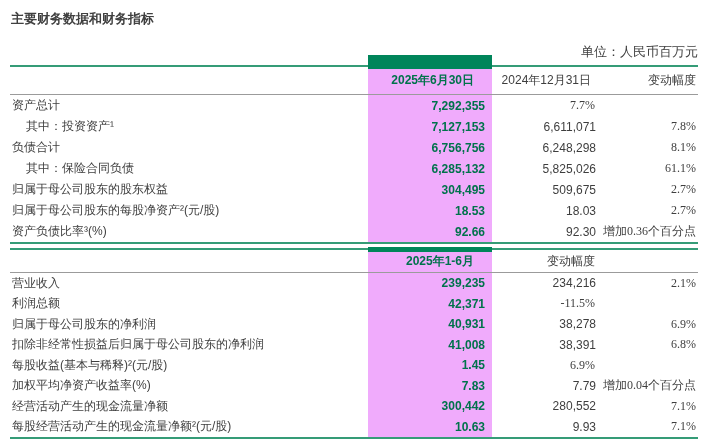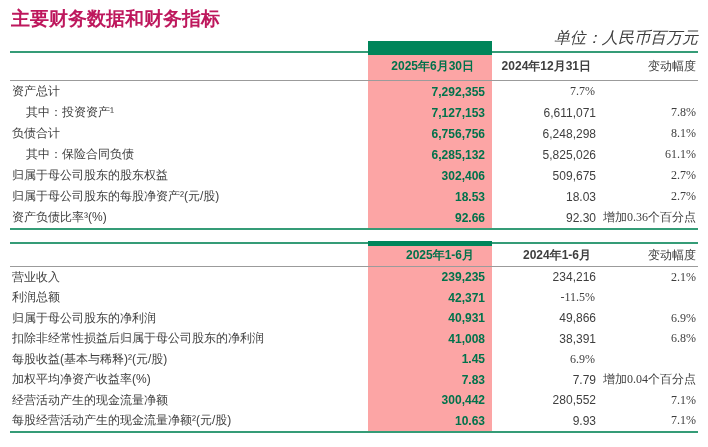--- a/index.html
+++ b/index.html
@@ -4,58 +4,58 @@
 <style>
   html,body{margin:0;padding:0;background:#ffffff;}
   body{
     width:708px;height:447px;overflow:hidden;
     font-family:"Liberation Sans","DejaVu Sans",sans-serif;
     -webkit-font-smoothing:antialiased;
   }
   .page{position:relative;padding:0 10px;width:688px;}
   .title{
     margin:10px 0 0 1px;
-    font-size:19px;font-weight:bold;color:#be185d;line-height:17px;
+    font-size:13px;font-weight:bold;color:#404040;line-height:17px;
   }
   .unit{
-    margin-top:4px;height:14px;line-height:14px;
-    text-align:right;font-size:16px;color:#3E3E3E;font-style:italic;
+    margin-top:18px;height:14px;line-height:14px;
+    text-align:right;font-size:13px;color:#3E3E3E;
   }
   .tbl-section{
     position:relative;
     border-top:2px solid #359C77;
     border-bottom:2px solid #359C77;
   }
   .s1{margin-top:6px;}
-  .s2{margin-top:12px;}
+  .s2{margin-top:4px;}
   .tab{position:absolute;right:206px;width:124px;background:#00855A;z-index:2;}
   .tab-big{top:-12px;height:14px;}
   .tab-small{top:-3px;height:5px;}
   .row{
     display:grid;
     grid-template-columns:1fr 124px 105px 101px;
     align-items:stretch;
   }
   .s1 .row{height:21px;}
   .s2 .row{height:20.5px;}
   .s1 .hrow{height:27px;border-bottom:1px solid #9B9B9B;}
   .s2 .hrow{height:22px;border-bottom:1px solid #9B9B9B;}
   .cell{
     display:flex;align-items:center;white-space:nowrap;
     font-size:12px;color:#3E3E3E;
   }
   .label{justify-content:flex-start;padding-left:2px;}
   .indent .label{padding-left:16px;}
   .num{justify-content:flex-end;}
-  .band{background:#fca5a5;}
+  .band{background:#f0abfc;}
   .cur{font-weight:bold;color:#00724B;padding-right:7px;}
   .prior{padding-right:1px;}
   .chg{padding-right:2px;font-family:Liberation Serif, serif;}
   .hrow .hcur{font-weight:bold;color:#00724B;padding-right:18px;}
-  .hrow .hprior{padding-right:6px;font-weight:bold;}
+  .hrow .hprior{padding-right:6px;}
   .hrow .hchg{padding-right:2px;}
 </style>
 </head>
 <body>
 
 <div class="page">
 
   <div class="title">主要财务数据和财务指标</div>
   <div class="unit">单位：人民币百万元</div>
 
@@ -87,21 +87,21 @@
       <div class="cell num chg">8.1%</div>
     </div>
     <div class="row indent">
       <div class="cell label">其中：保险合同负债</div>
       <div class="cell num band cur">6,285,132</div>
       <div class="cell num prior">5,825,026</div>
       <div class="cell num chg">61.1%</div>
     </div>
     <div class="row">
       <div class="cell label">归属于母公司股东的股东权益</div>
-      <div class="cell num band cur">302,406</div>
+      <div class="cell num band cur">304,495</div>
       <div class="cell num prior">509,675</div>
       <div class="cell num chg">2.7%</div>
     </div>
     <div class="row">
       <div class="cell label">归属于母公司股东的每股净资产²(元/股)</div>
       <div class="cell num band cur">18.53</div>
       <div class="cell num prior">18.03</div>
       <div class="cell num chg">2.7%</div>
     </div>
     <div class="row">
@@ -111,39 +111,38 @@
       <div class="cell num chg">增加0.36个百分点</div>
     </div>
   </div>
 
   <div class="tbl-section s2">
     <div class="tab tab-small"></div>
 
     <div class="row hrow">
       <div class="cell label"></div>
       <div class="cell num band hcur">2025年1-6月</div>
-      <div class="cell num hprior">2024年1-6月</div>
       <div class="cell num hchg">变动幅度</div>
     </div>
 
     <div class="row">
       <div class="cell label">营业收入</div>
       <div class="cell num band cur">239,235</div>
       <div class="cell num prior">234,216</div>
       <div class="cell num chg">2.1%</div>
     </div>
     <div class="row">
       <div class="cell label">利润总额</div>
       <div class="cell num band cur">42,371</div>
       <div class="cell num chg">-11.5%</div>
     </div>
     <div class="row">
       <div class="cell label">归属于母公司股东的净利润</div>
       <div class="cell num band cur">40,931</div>
-      <div class="cell num prior">49,866</div>
+      <div class="cell num prior">38,278</div>
       <div class="cell num chg">6.9%</div>
     </div>
     <div class="row">
       <div class="cell label">扣除非经常性损益后归属于母公司股东的净利润</div>
       <div class="cell num band cur">41,008</div>
       <div class="cell num prior">38,391</div>
       <div class="cell num chg">6.8%</div>
     </div>
     <div class="row">
       <div class="cell label">每股收益(基本与稀释)²(元/股)</div>

